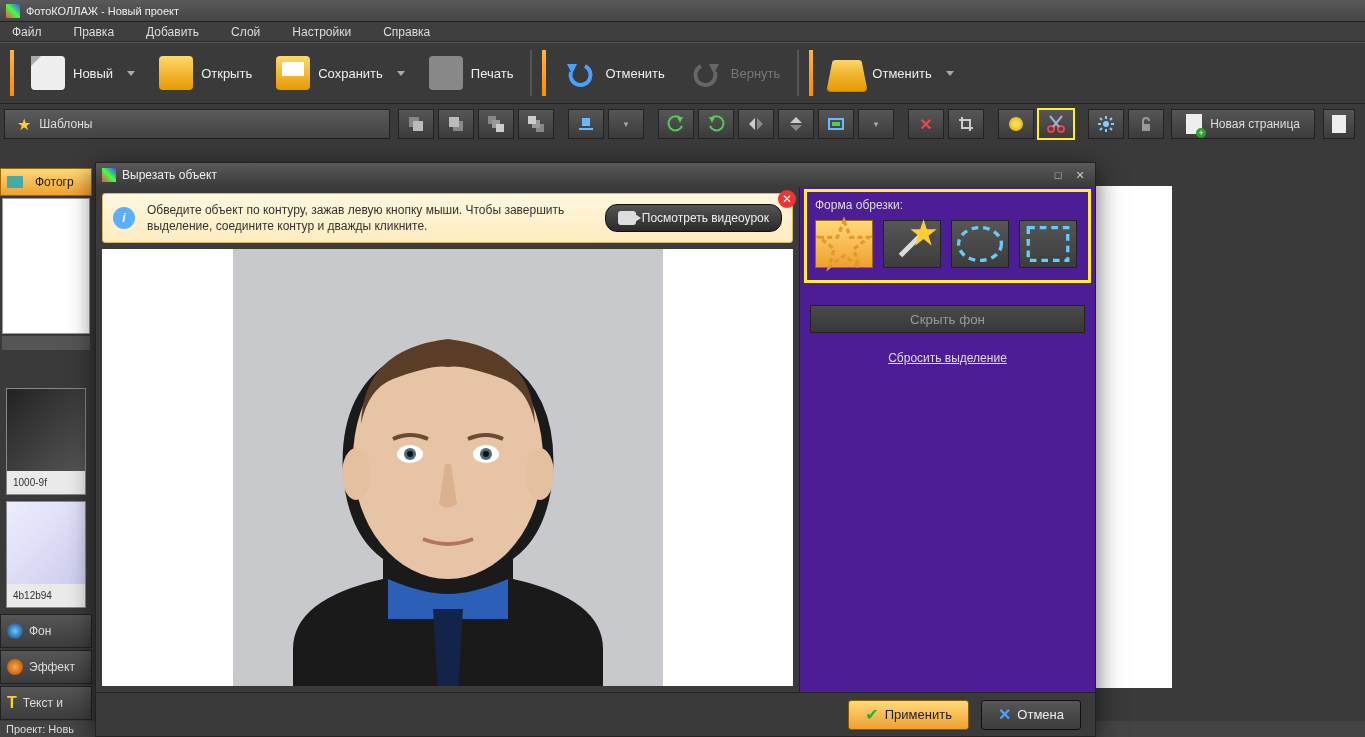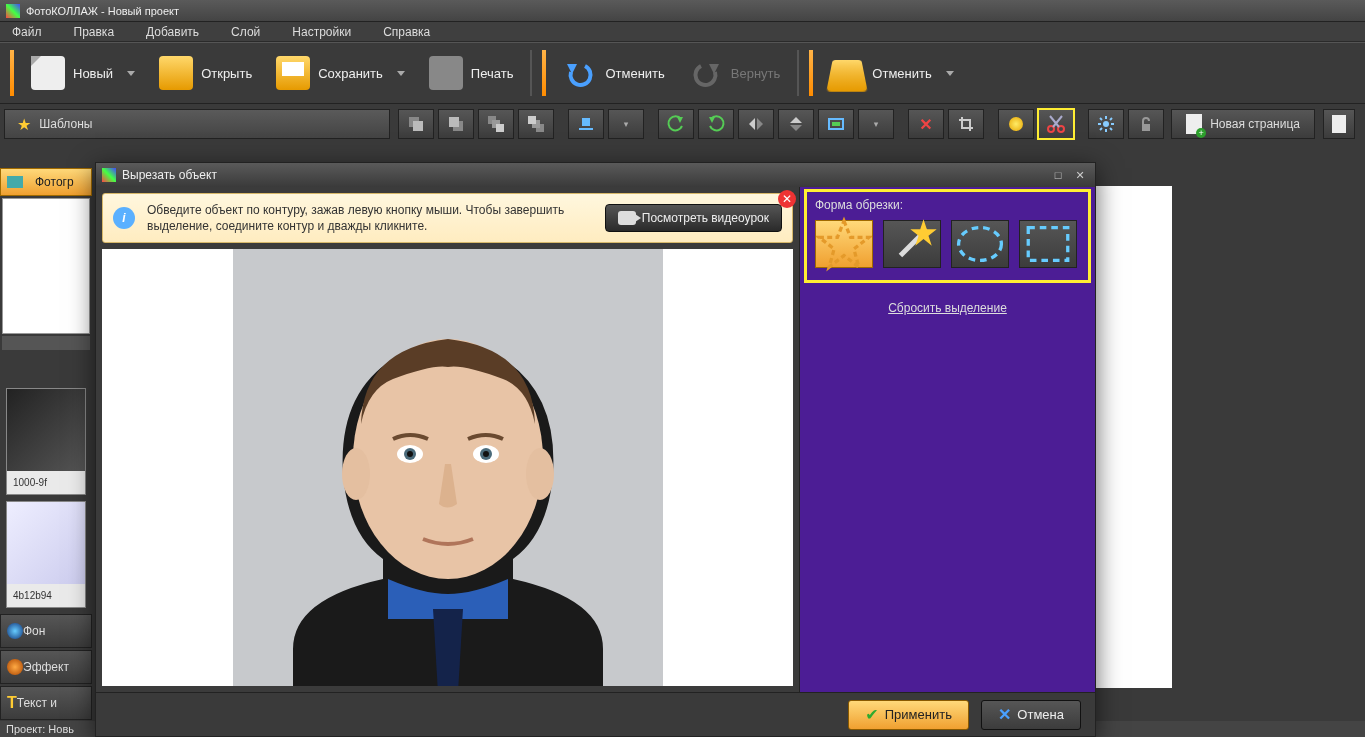--- a/index.html
+++ b/index.html
@@ -48,42 +48,42 @@
 
 
 .leftpanel { position:absolute; left:0; top:144px; width:92px; bottom:16px; background:#3a3a3a; }
 .tab-photog { background: linear-gradient(#ffd97a,#f0a030); color:#222; height:28px; display:flex; align-items:center; padding:0 6px; gap:12px; font-size:12px; border:1px solid #a06a00; }
 .tab-photog .sq { width:16px; height:12px; background:#4aa; }
 .thumbrow { height:136px; background:#fff; margin:2px; border:1px solid #999; position:relative; }
 .scroller { height:14px; background:#555; margin:2px; }
 .thumb { margin:6px; width:80px; background:#fff; border:1px solid #888; }
 .thumb .img { height:82px; background: linear-gradient(135deg,#222,#555); }
 .thumb .cap { font-size:10px; color:#333; padding:6px; background:#eaeaea; white-space:nowrap; overflow:hidden; }
-.side-sect { height:34px; background: linear-gradient(#565656,#3c3c3c); border:1px solid #222; margin:2px 0 0 0; display:flex; align-items:center; padding:0 6px; font-size:12px; }
+.side-sect { height:34px; background: linear-gradient(#565656,#3c3c3c); border:1px solid #222; margin:2px 0 0 0; display:flex; align-items:center; gap:6px; padding:0 6px; font-size:12px; }
 .side-sect .dot { width:16px; height:16px; border-radius:50%; }
 
 
 .canvas-bg { position:absolute; left:398px; top:186px; width:774px; height:502px; background:#fff; }
 
 
 .statusbar { position:absolute; left:0; right:0; bottom:0; height:16px; background:#444; font-size:11px; color:#ddd; padding:0 6px; display:flex; align-items:center; }
 
 
 .dialog { position:absolute; left:95px; top:162px; width:1001px; height:575px; background:#444; border:1px solid #222; box-shadow: 0 6px 24px rgba(0,0,0,0.6); }
 .dlg-titlebar { height:24px; background: linear-gradient(#5a5a5a,#3a3a3a); display:flex; align-items:center; padding:12px 6px; color:#eee; font-size:12px; border-bottom:1px solid #222; }
 .dlg-titlebar .icn-sm { width:14px; height:14px; background: linear-gradient(45deg,#f44,#4f4,#44f); margin-right:6px; }
 .dlg-titlebar .wc { margin-left:auto; display:flex; gap:4px; }
 .dlg-titlebar .wc span { width:18px; height:14px; display:flex; align-items:center; justify-content:center; color:#ccc; font-size:11px; }
 
 .dlg-body { position:absolute; top:24px; left:0; right:0; bottom:44px; display:flex; }
 .dlg-left { flex:1; display:flex; flex-direction:column; background:#3b3b3b; }
 .info-banner { margin:6px; background: linear-gradient(#fff7de,#ffecc0); border:1px solid #d7b86a; border-radius:3px; padding:8px 10px; display:flex; align-items:center; gap:12px; color:#333; position:relative; }
 .info-banner .info-i { width:22px; height:22px; background:#5ab0ff; border-radius:50%; color:#fff; display:flex; align-items:center; justify-content:center; font-weight:bold; font-style:italic; flex-shrink:0; }
 .info-banner .txt { font-size:12px; line-height:1.35; flex:1; }
-.video-btn { background: linear-gradient(#555,#2a2a2a); border:1px solid #111; color:#eee; padding:6px 12px; border-radius:4px; display:flex; align-items:center; gap:6px; font-size:12px; flex-shrink:0; }
+.video-btn { background: linear-gradient(#555,#2a2a2a); border:1px solid #111; color:#eee; padding:6px 12px; border-radius:12px; display:flex; align-items:center; gap:6px; font-size:12px; flex-shrink:0; }
 .video-btn .cam { width:18px; height:14px; background:#ddd; border-radius:3px; position:relative; }
 .video-btn .cam::after { content:""; position:absolute; right:-5px; top:3px; width:0; height:0; border-top:4px solid transparent; border-bottom:4px solid transparent; border-left:6px solid #ddd; }
 .close-x { position:absolute; right:-4px; top:-4px; width:18px; height:18px; background:#e33; color:#fff; border-radius:50%; display:flex; align-items:center; justify-content:center; font-size:12px; }
 
 .image-area { flex:1; background:#fff; margin:0 6px 6px 6px; display:flex; align-items:flex-start; justify-content:center; overflow:hidden; }
 .photo-wrap { width:430px; height:444px; background:#c7c9cc; position:relative; margin-top:0; }
 .face { width:100%; height:100%; }
 
 .dlg-right { width:296px; background:#4c1d95; border-left:1px solid #222; padding:6px 10px 10px 10px; position:relative; }
 .dlg-right .hl-box { border:3px solid #ffee33; padding:6px 8px 12px 8px; margin:-4px -6px 8px -6px; }
@@ -408,20 +408,21 @@
           </div>
           <div class="shape-btn">
             <svg class="shape-rect" viewBox="0 0 34 34">
                 <rect x="5" y="7" width="24" height="20" fill="none" stroke="#6cf" stroke-width="2" stroke-dasharray="4,3"></rect>
               </svg>
           </div>
         </div>
       </div>
 
 
+      <button class="hide-bg-btn">Скрыть фон</button>
       <a href="#" class="reset-link">Сбросить выделение</a>
     </div>
   </div>
 
   <div class="dlg-footer">
     <div class="fbtn apply">
       <span class="check">✔</span>
       <span>Применить</span>
     </div>
     <div class="fbtn cancel">

